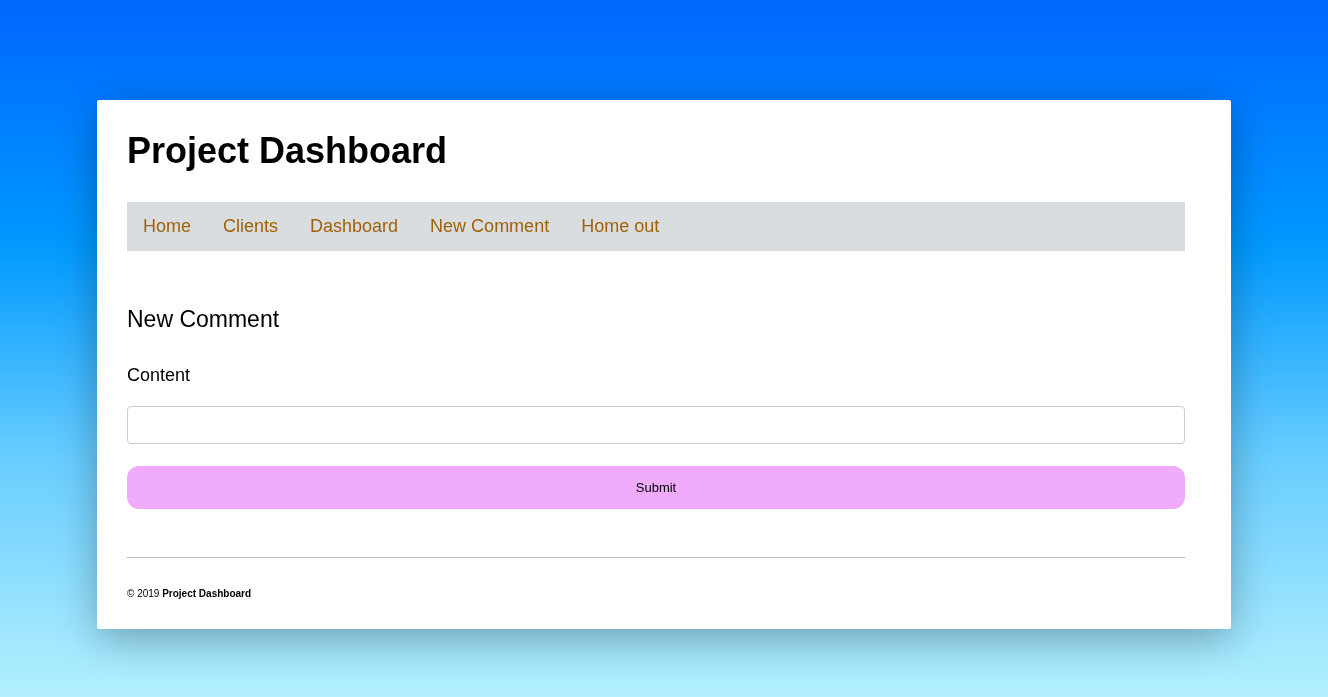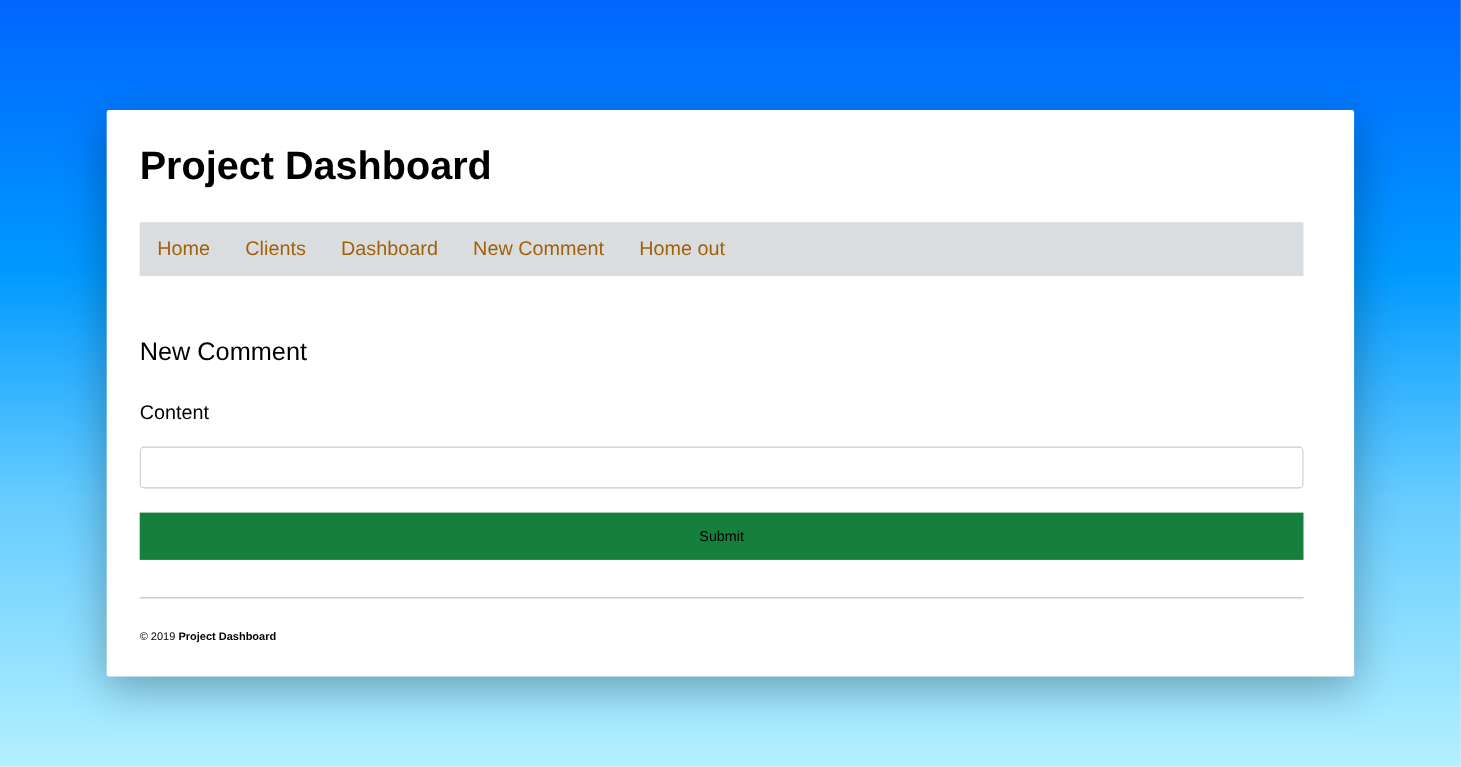--- a/index.html
+++ b/index.html
@@ -57,28 +57,28 @@
       width: 100%;
       padding: 10px;
       border: 1px solid #ccc;
       border-radius: 4px;
       font-size: 16px;
       height: 38px;
       margin-bottom: 22px;
     }
     .submit-btn {
       width: 100%;
-      background: #15803d;
+      background: #f0abfc;
       border: none;
       color: #000;
       padding: 14px;
       font-size: 13px;
-      border-radius: 0;
+      border-radius: 12px;
       cursor: pointer;
-      margin-bottom: 34px;
+      margin-bottom: 48px;
     }
     hr.sep {
       border: none;
       border-top: 1px solid #bbb;
       margin-bottom: 30px;
     }
     .footer {
       font-size: 10px;
       color: #000;
     }

